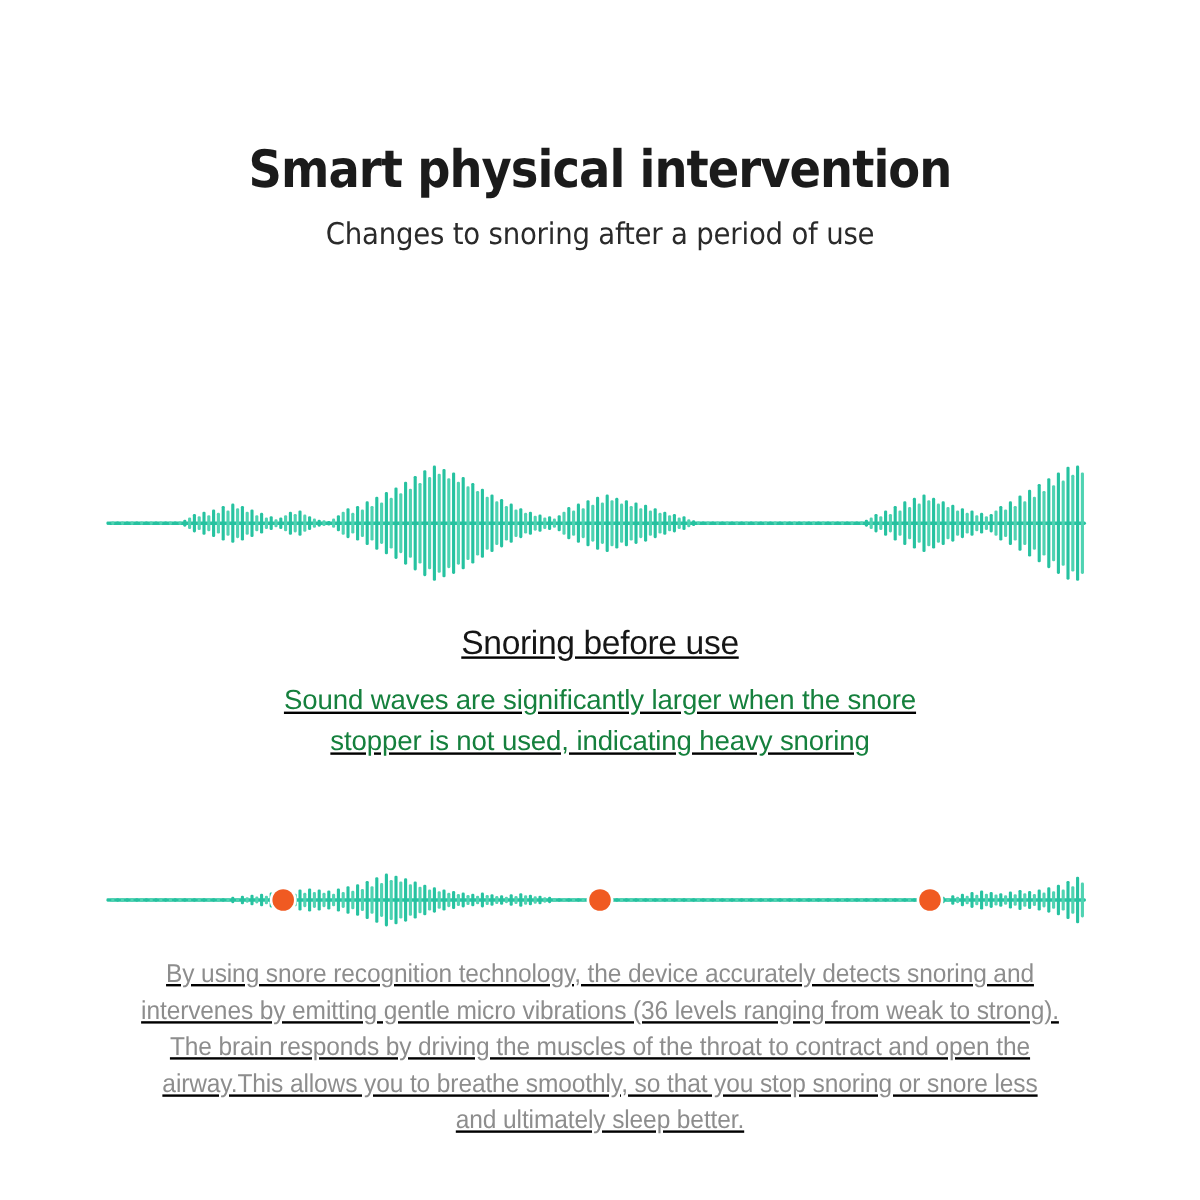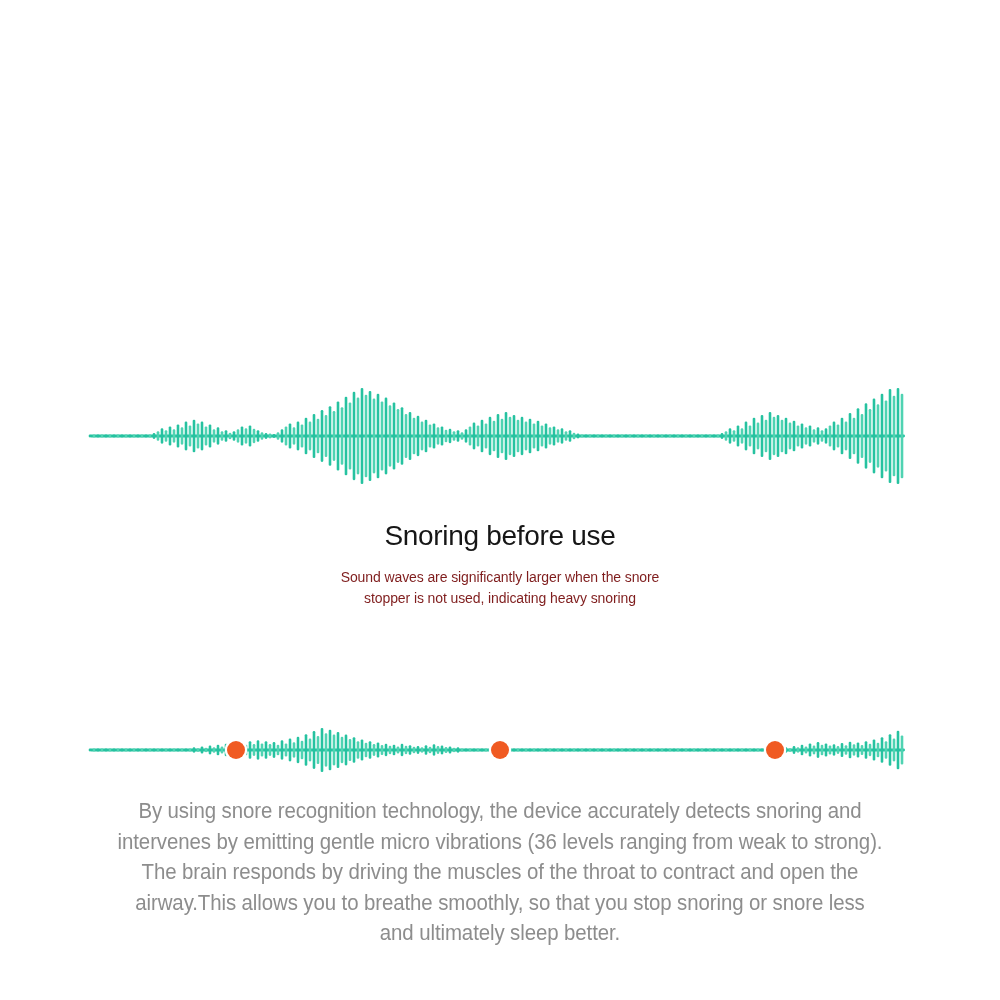--- a/index.html
+++ b/index.html
@@ -60,39 +60,40 @@
   .wave-block.after  { top: 700px; height: 100px; }
 
   .wave-svg { display: block; width: 1000px; }
 
   
   .section {
     position: absolute;
     left: 0;
     width: 1000px;
     text-align: center;
+    text-decoration: underline;
   }
   .section.before-text { top: 518px; }
   .section.after-text  { top: 786px; }
 
   .section-heading {
     margin: 0;
     font-family: "Liberation Sans", sans-serif;
     font-size: 28px;
     font-weight: 400;
     color: #161616;
     letter-spacing: -0.3px;
     line-height: 1.25;
   }
   .section-body {
     margin: 14px auto 0 auto;
     font-family: "Liberation Sans", sans-serif;
-    font-size: 14px;
+    font-size: 23px;
     font-weight: 400;
-    color: #7f1d1d;
+    color: #15803d;
     line-height: 1.47;
     white-space: pre-line;
     letter-spacing: -0.1px;
   }
   .section.before-text .section-body { width: 660px; }
 
   .section.after-text .section-heading {
     font-size: 30px;
   }
   .section.after-text .section-body {
@@ -102,20 +103,24 @@
     line-height: 1.42;
     transform: scaleX(0.95);
     color: #8d8d8d;
   }
 </style>
 </head>
 <body>
 
 <div class="page">
 
+  <div class="header">
+    <h1 class="main-title">Smart physical intervention</h1>
+    <p class="main-subtitle">Changes to snoring after a period of use</p>
+  </div>
 
   <div class="wave-block before">
     <svg class="wave-svg" id="wave-before" viewBox="0 0 1000 136" xmlns="http://www.w3.org/2000/svg">
         <rect x="90" y="66.6" width="815" height="2.8" fill="#26C2A0" rx="1.4"></rect>
         <g>
           <rect x="88.70" y="66.60" width="2.6" height="2.80" rx="1.1" fill="#26C2A0"></rect>
           <rect x="92.70" y="66.60" width="2.6" height="2.80" rx="1.1" fill="#4FD3B2"></rect>
           <rect x="96.70" y="66.60" width="2.6" height="2.80" rx="1.1" fill="#26C2A0"></rect>
           <rect x="100.70" y="66.60" width="2.6" height="2.80" rx="1.1" fill="#4FD3B2"></rect>
           <rect x="104.70" y="66.60" width="2.6" height="2.80" rx="1.1" fill="#26C2A0"></rect>

